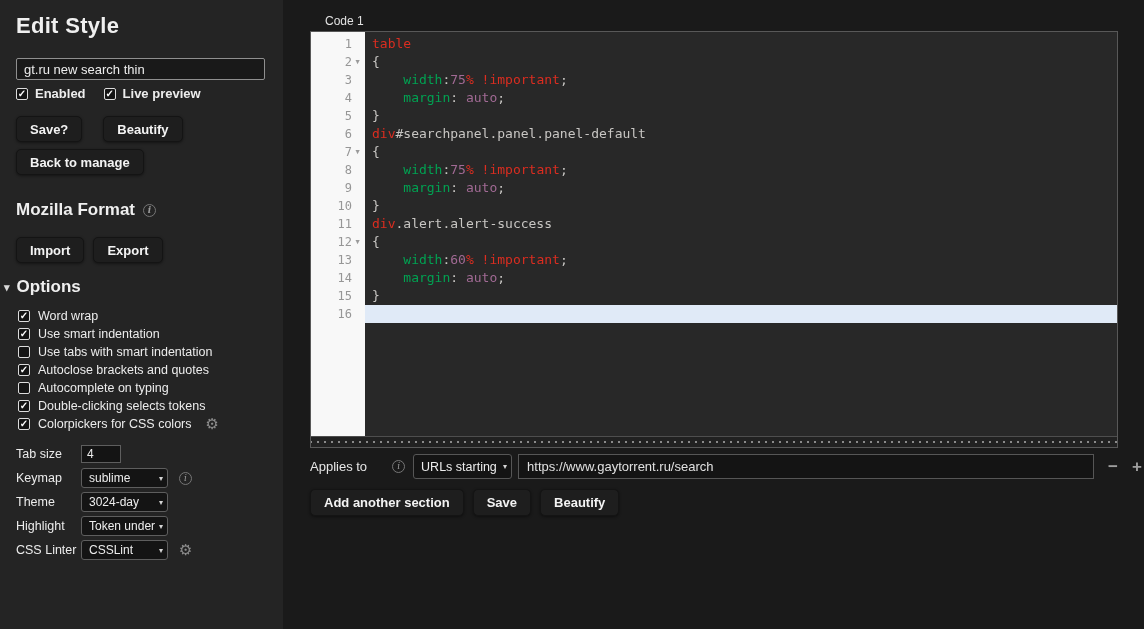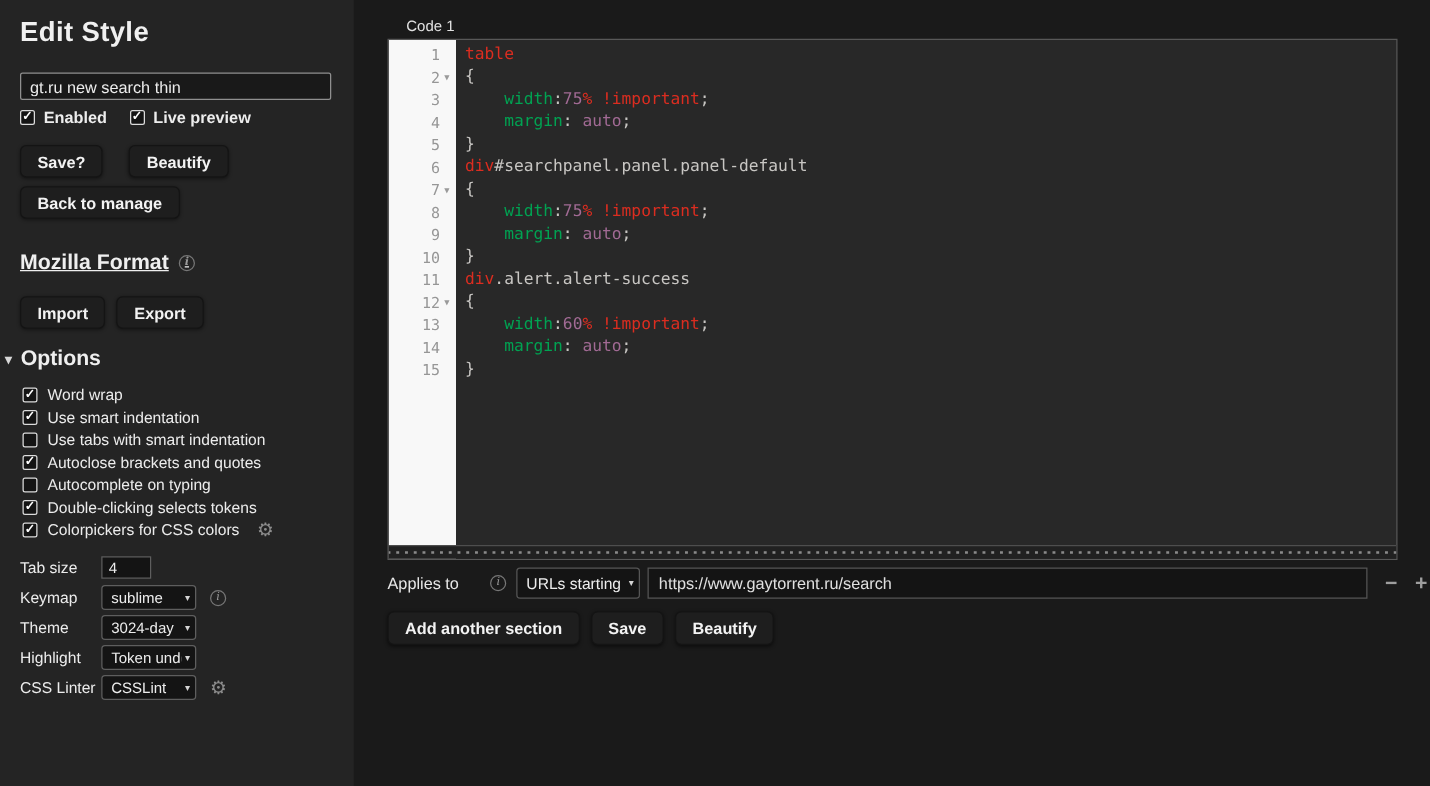--- a/index.html
+++ b/index.html
@@ -17,33 +17,33 @@
   .sidebar{position:absolute;left:0;top:0;width:283px;height:629px;background:var(--sidebar-bg);}
   .title{position:absolute;left:16px;top:13px;margin:0;font-size:22px;font-weight:bold;color:#f0f0f0;letter-spacing:.3px;}
   .name-input{position:absolute;left:16px;top:58px;width:249px;height:22px;background:#191919;border:1px solid #8f8f8f;border-radius:2px;color:#ececec;font-size:13px;padding:0 7px;font-family:inherit;outline:none;}
   .toggle-row{position:absolute;left:16px;top:86px;display:flex;gap:18px;}
   .toggle{display:flex;align-items:center;gap:7px;font-size:13px;font-weight:bold;color:#ededed;}
   .cb{width:12px;height:12px;flex:0 0 12px;background:#141414;border:1px solid #dcdcdc;border-radius:2px;display:inline-flex;align-items:center;justify-content:center;font-size:10px;line-height:1;color:#ffffff;font-weight:bold;}
   .btn{background:#1e1e1e;border:1px solid #141414;border-radius:5px;color:#f3f3f3;font-weight:bold;font-size:13px;height:26px;padding:0 13px;font-family:inherit;box-shadow:0 1px 3px rgba(0,0,0,.45);}
   .row-save{position:absolute;left:16px;top:116px;display:flex;gap:21px;}
   .row-back{position:absolute;left:16px;top:149px;}
   .subhead{position:absolute;margin:0;font-size:17px;font-weight:bold;color:#efefef;display:flex;align-items:center;gap:8px;}
-  .moz{left:16px;top:200px;text-decoration:underline;}
+  .moz{left:16px;top:200px;}
   .row-import{position:absolute;left:16px;top:237px;display:flex;gap:9px;}
   .opts-head{left:4px;top:277px;gap:7px;}
   .tri{font-size:11px;color:#d8d8d8;}
   .opts-list{position:absolute;left:18px;top:307px;}
   .opt-row{display:flex;align-items:center;gap:8px;height:18px;font-size:12.5px;color:#ececec;}
   .gear{color:#8d8d8d;font-size:15px;line-height:1;font-family:"DejaVu Sans",sans-serif;margin-left:6px;}
   .info-icon{width:13px;height:13px;flex:0 0 13px;border:1.2px solid #767676;border-radius:50%;color:#9a9a9a;display:inline-flex;align-items:center;justify-content:center;font-size:9px;font-style:italic;font-family:"DejaVu Serif",serif;line-height:1;}
   .fields{position:absolute;left:16px;top:442px;}
   .field-row{display:flex;align-items:center;height:24px;font-size:12.5px;color:#ececec;}
   .field-row .flabel{width:65px;flex:0 0 65px;}
   .mini-input{width:40px;height:18px;background:#141414;border:1px solid #5e5e5e;color:#ededed;font-size:12px;padding:0 5px;font-family:inherit;outline:none;}
-  .sel{width:76px;height:20px;background:#141414;border:1px solid #5e5e5e;border-radius:3px;color:#ededed;font-size:12px;display:flex;align-items:center;padding:0 4px 0 7px;}
+  .sel{width:87px;height:20px;background:#141414;border:1px solid #5e5e5e;border-radius:3px;color:#ededed;font-size:12px;display:flex;align-items:center;padding:0 4px 0 7px;}
   .sel .val{flex:1;overflow:hidden;white-space:nowrap;}
   .sel .arr{font-size:8px;color:#d5d5d5;margin-left:3px;}
   
   .code-label{position:absolute;left:325px;top:14px;font-size:12px;color:#e2e2e2;}
   .editor{position:absolute;left:310px;top:31px;width:808px;height:417px;border:1px solid #585858;
     background:linear-gradient(90deg,var(--gutter-bg) 54px,var(--code-bg) 54px);}
   .lines{position:absolute;left:0;top:3px;right:0;font-family:"DejaVu Sans Mono","Liberation Mono",monospace;font-size:13px;line-height:18px;}
   .line{display:flex;height:18px;}
   .gut{width:54px;flex:0 0 54px;display:flex;justify-content:flex-end;align-items:center;padding-right:2px;color:var(--num-color);font-size:12px;}
   .gut .num{text-align:right;}
@@ -270,20 +270,27 @@
         </div>
         <div class="code"><span style="color: rgb(200, 198, 195);">    </span><span style="color: rgb(1, 162, 82);">margin</span><span style="color: rgb(200, 198, 195);">: </span><span style="color: rgb(161, 106, 148);">auto</span><span style="color: rgb(200, 198, 195);">;</span></div>
       </div>
       <div class="line">
         <div class="gut">
           <span class="num">15</span>
           <span class="foldcol"></span>
         </div>
         <div class="code"><span style="color: rgb(200, 198, 195);">}</span></div>
       </div>
+      <div class="line active">
+        <div class="gut">
+          <span class="num">16</span>
+          <span class="foldcol"></span>
+        </div>
+        <div class="code"></div>
+      </div>
     </div>
   <div class="hscroll"></div>
 </div>
 
 <div class="applies-row">
   <span class="alabel">Applies to</span>
   <span class="info-icon">i</span>
   <div class="sel match">
     <span class="val">URLs starting</span>
     <span class="arr">▾</span>

